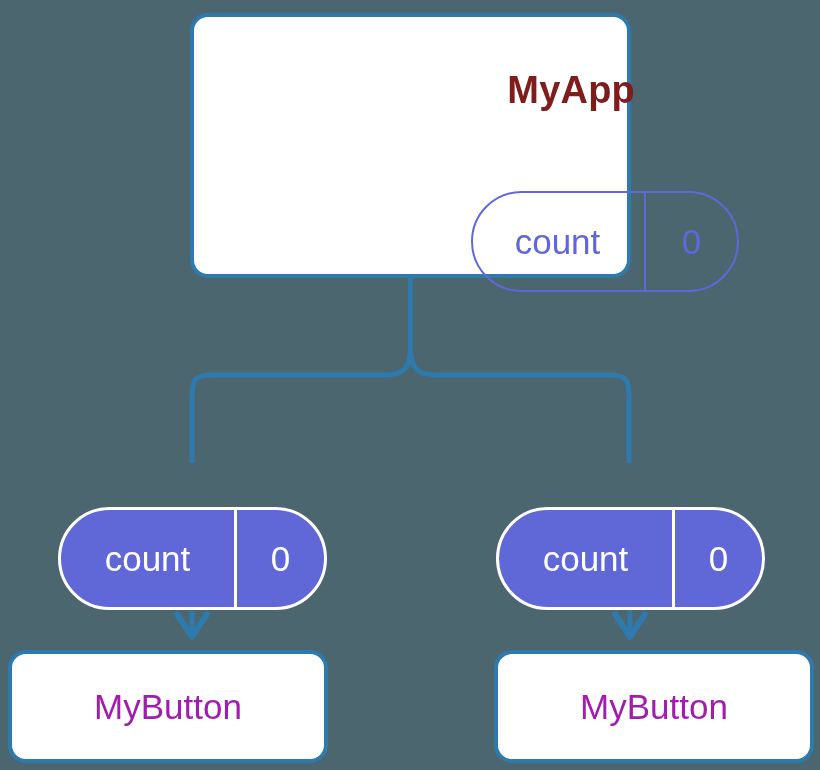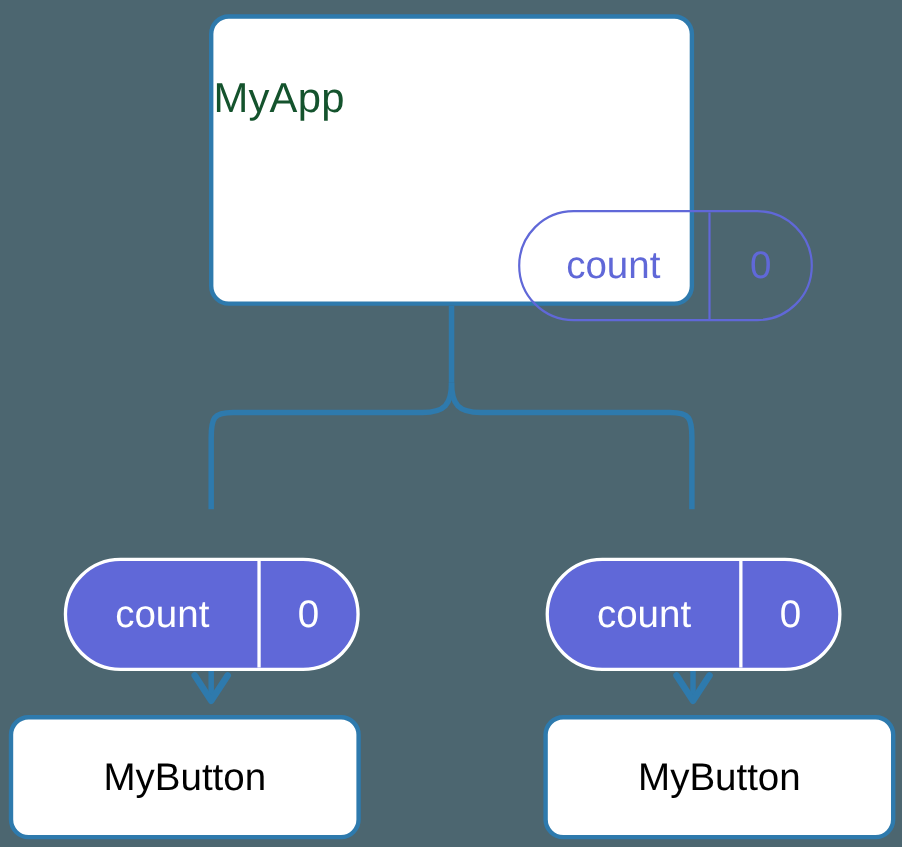--- a/index.html
+++ b/index.html
@@ -40,24 +40,24 @@
     left: 190px;
     top: 13px;
     width: 441px;
     height: 265px;
   }
   #app-title {
     position: absolute;
     left: 0;
     top: 52px;
     width: 441px;
-    text-align: left;
-    color: #14532d;
+    text-align: right;
+    color: #7f1d1d;
     font-size: 38px;
-    font-weight: 400;
+    font-weight: 700;
     letter-spacing: 0.2px;
   }
 
   
   .pill {
     position: absolute;
     box-sizing: border-box;
     display: flex;
     align-items: stretch;
     border-radius: 999px;
@@ -139,21 +139,21 @@
   }
   .card-label {
     position: absolute;
     left: 0;
     top: 0;
     width: 100%;
     height: 100%;
     display: flex;
     align-items: center;
     justify-content: center;
-    color: #000000;
+    color: #a21caf;
     font-size: 35px;
     font-weight: 400;
   }
 </style>
 </head>
 <body>
 
 <div id="stage">
 
   <svg id="connectors" viewBox="0 0 820 770">

